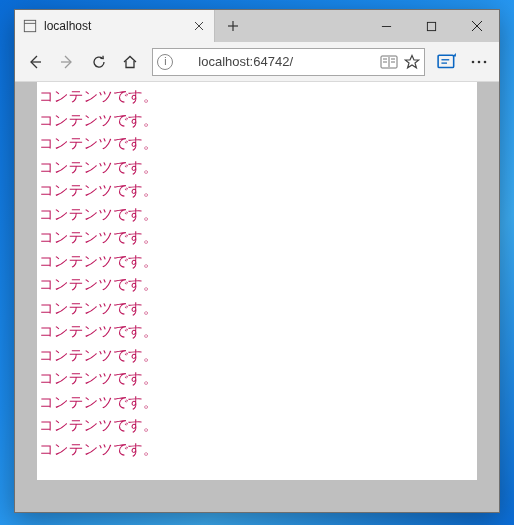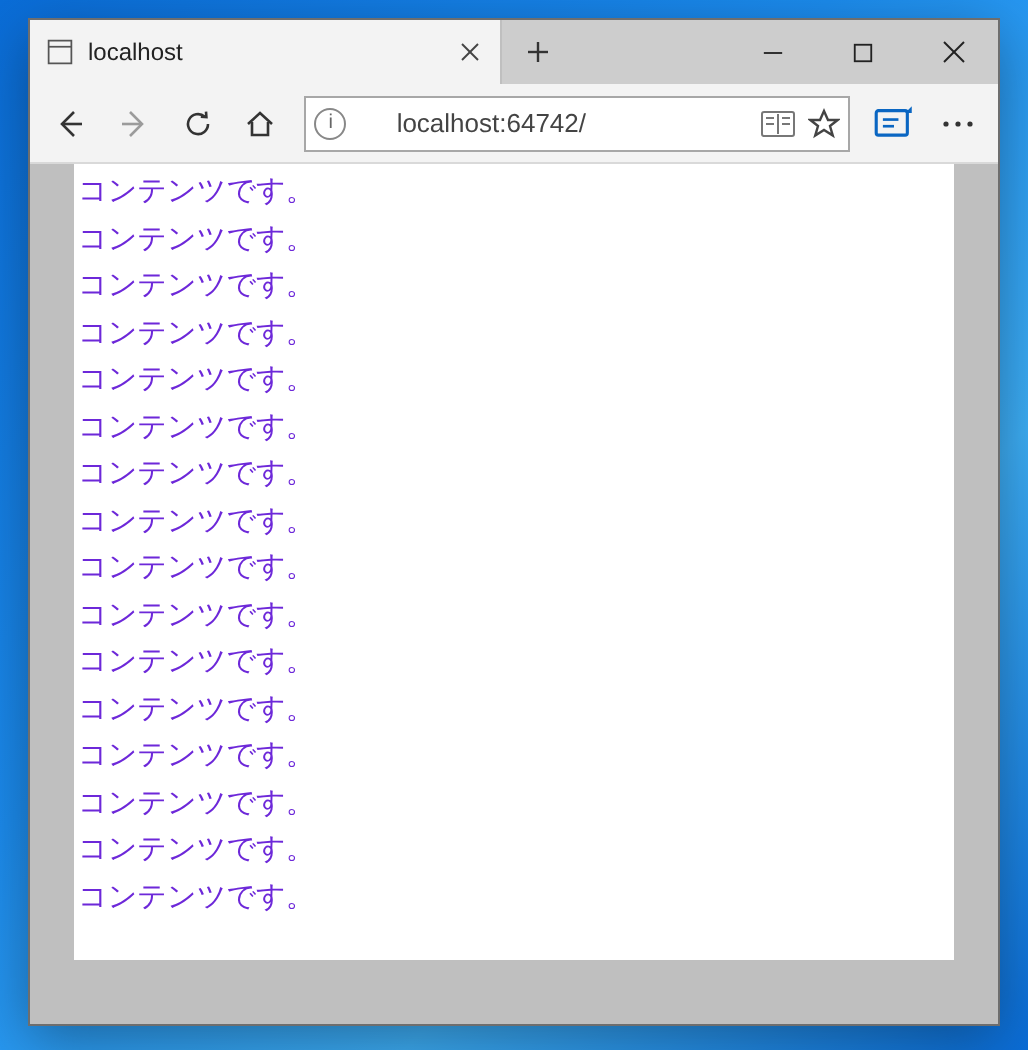--- a/index.html
+++ b/index.html
@@ -19,21 +19,21 @@
     border: 1px solid #6e6e6e;
   }
   
   .tabstrip {
     height: 32px;
     background: #cdcdcd;
     display: flex;
     align-items: stretch;
   }
   .tab {
-    width: 236px;
+    width: 200px;
     background: #f3f3f3;
     display: flex; align-items: center;
     padding: 0 6px 0 8px;
     gap: 7px;
     font-size: 12px;
     color: #222;
     border-right: 1px solid #bfbfbf;
   }
   .tab .page-icon { width: 14px; height: 14px; flex: 0 0 auto; }
   .tab .title { flex: 1 1 auto; white-space: nowrap; overflow: hidden; text-overflow: ellipsis; }
@@ -98,21 +98,21 @@
   .page {
     position: absolute;
     left: 22px; right: 22px; top: 0; bottom: 32px;
     background: #ffffff;
     padding: 3px 0 0 0;
     overflow: hidden;
   }
   .content-line {
     font-size: 14.5px;
     line-height: 23.5px;
-    color: #6d28d9;
+    color: #be185d;
     padding: 0 2px;
     white-space: nowrap;
   }
   svg { display: block; }
 </style>
 </head>
 <body>
 
 <div class="desktop">
   <div class="window">

